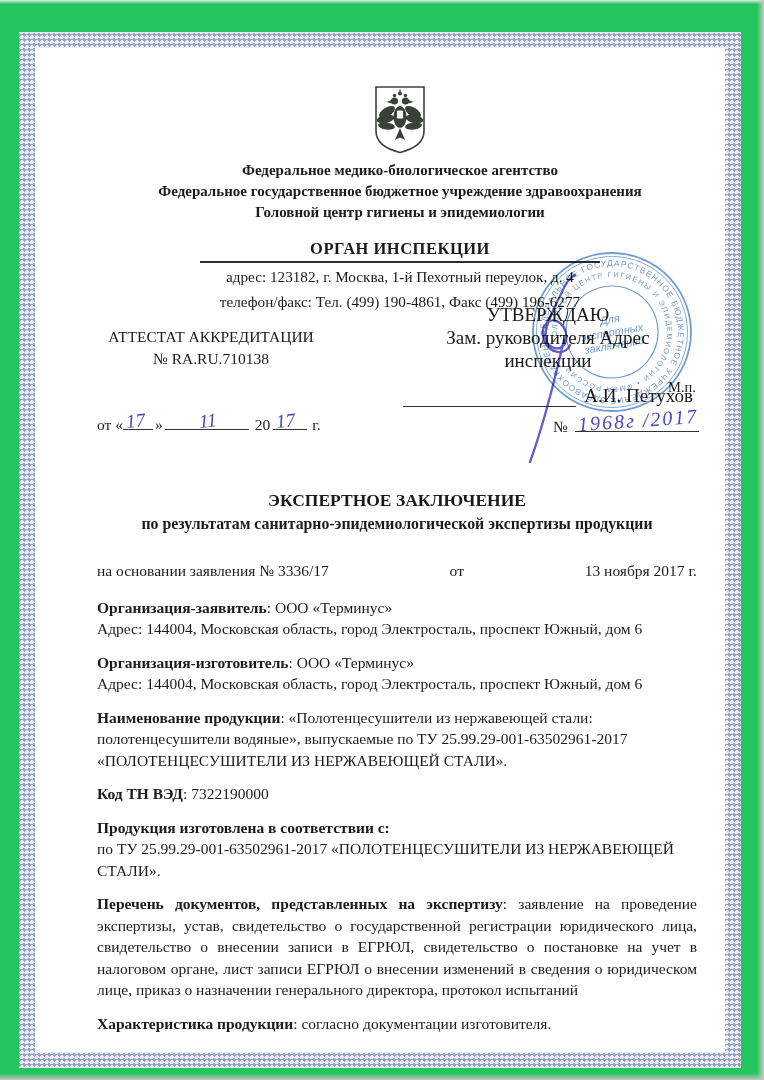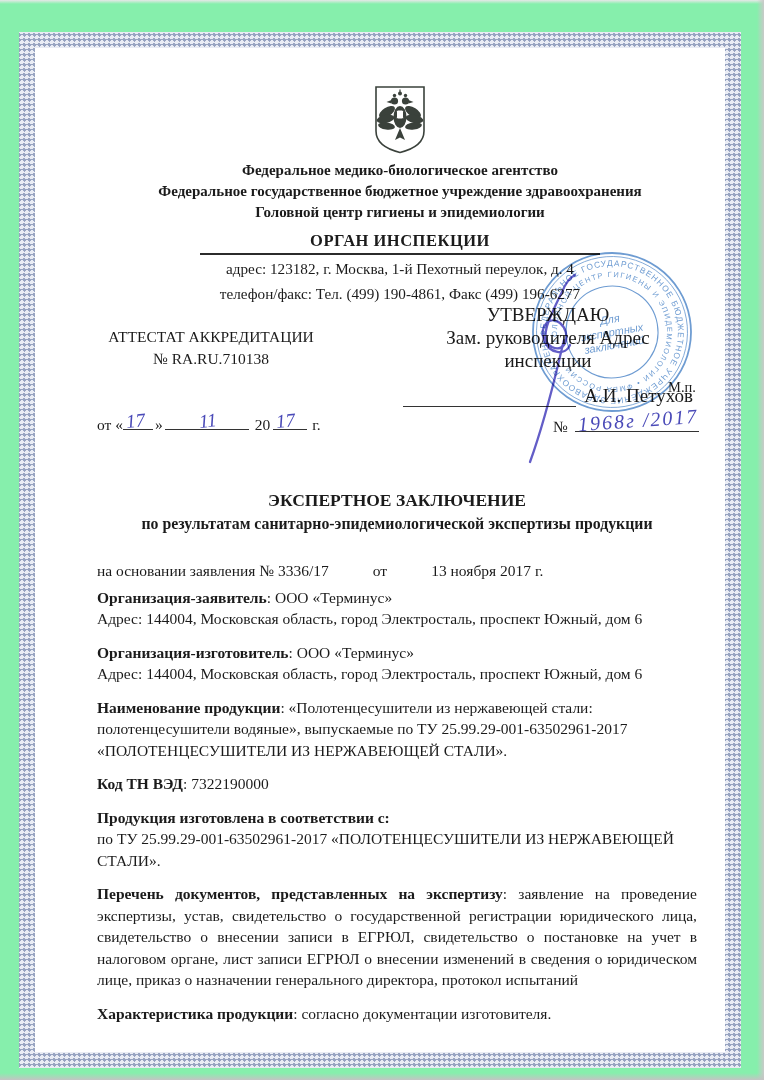--- a/index.html
+++ b/index.html
@@ -1,36 +1,36 @@
 <!DOCTYPE html>
 <html><head>
 <meta charset="utf-8">
 <style>
   html,body{margin:0;padding:0;background:#fdfdfd;}
-  .page{position:relative;width:764px;height:1080px;background:#86efac;overflow:hidden;
+  .page{position:relative;width:764px;height:1080px;background:#22c55e;overflow:hidden;
         font-family:"Liberation Serif",serif;color:#1b1b1b;}
   
   .frame{position:absolute;left:19px;top:32px;width:722px;height:1036px;
          background-color:#e9ecf4;
          background-image:conic-gradient(from 45deg,#98a4c1 25%,transparent 0 50%,#98a4c1 0 75%,transparent 0);
          background-size:5px 5px;}
   .frame-inner{position:absolute;inset:16px;background:#fff;}
   
   .edge-right{position:absolute;right:0;top:0;width:7px;height:100%;
               background:linear-gradient(to right,rgba(255,255,255,0),#c9c9c9);}
   .edge-bottom{position:absolute;left:0;bottom:0;width:100%;height:7px;
                background:linear-gradient(to bottom,rgba(255,255,255,0),#c4c4c4);}
   .edge-top{position:absolute;left:0;top:0;width:100%;height:4px;
             background:linear-gradient(to bottom,#e8e8e8,rgba(255,255,255,0));}
 
   
   .hdr{position:absolute;left:70px;top:84px;width:660px;text-align:center;}
   .arms{display:block;margin:0 auto 6px auto;}
   .agency{font-weight:bold;font-size:15px;line-height:21px;}
-  .inspection-wrap{width:400px;margin:8px auto 0 auto;border-bottom:2px solid #2b2b2b;padding-bottom:2px;}
+  .inspection-wrap{width:400px;margin:16px auto 0 auto;border-bottom:2px solid #2b2b2b;padding-bottom:2px;}
   .inspection{font-weight:bold;font-size:16.5px;letter-spacing:.5px;}
   .hdr-addr{font-size:15.2px;line-height:21.5px;margin-top:3px;}
 
   
   .attest{position:absolute;left:99px;top:326px;width:224px;text-align:center;
           font-size:15.5px;line-height:22px;}
 
   
   .approval{position:absolute;left:403px;top:303px;width:290px;text-align:center;
             font-size:19px;line-height:23px;}
@@ -50,21 +50,21 @@
   .sp20{margin:0 3px 0 6px;} .gq{margin:0 2px;}
 
   
   .stamp{position:absolute;left:527px;top:247px;transform:rotate(-10deg);opacity:.82;mix-blend-mode:multiply;}
   .signature{position:absolute;left:492px;top:262px;mix-blend-mode:multiply;}
 
   
   .main{position:absolute;left:97px;top:488px;width:600px;font-size:15.5px;line-height:21.5px;}
   .doc-title{text-align:center;font-weight:bold;font-size:17.5px;line-height:24px;}
   .doc-subtitle{text-align:center;font-weight:bold;font-size:15.8px;line-height:24px;margin-bottom:24px;}
-  .basis{display:flex;justify-content:flex-start;margin-bottom:5px;gap:44px;}
+  .basis{display:flex;justify-content:space-between;margin-bottom:15px;gap:44px;}
   .para{margin:0 0 12px 0;}
   .para:last-child{margin-bottom:0;}
   .para b{font-weight:bold;}
   .rest{white-space:pre-line;}
   .justify{text-align:justify;}
   svg text{font-family:"Liberation Sans",sans-serif;}
 </style>
 </head>
 <body>
 

